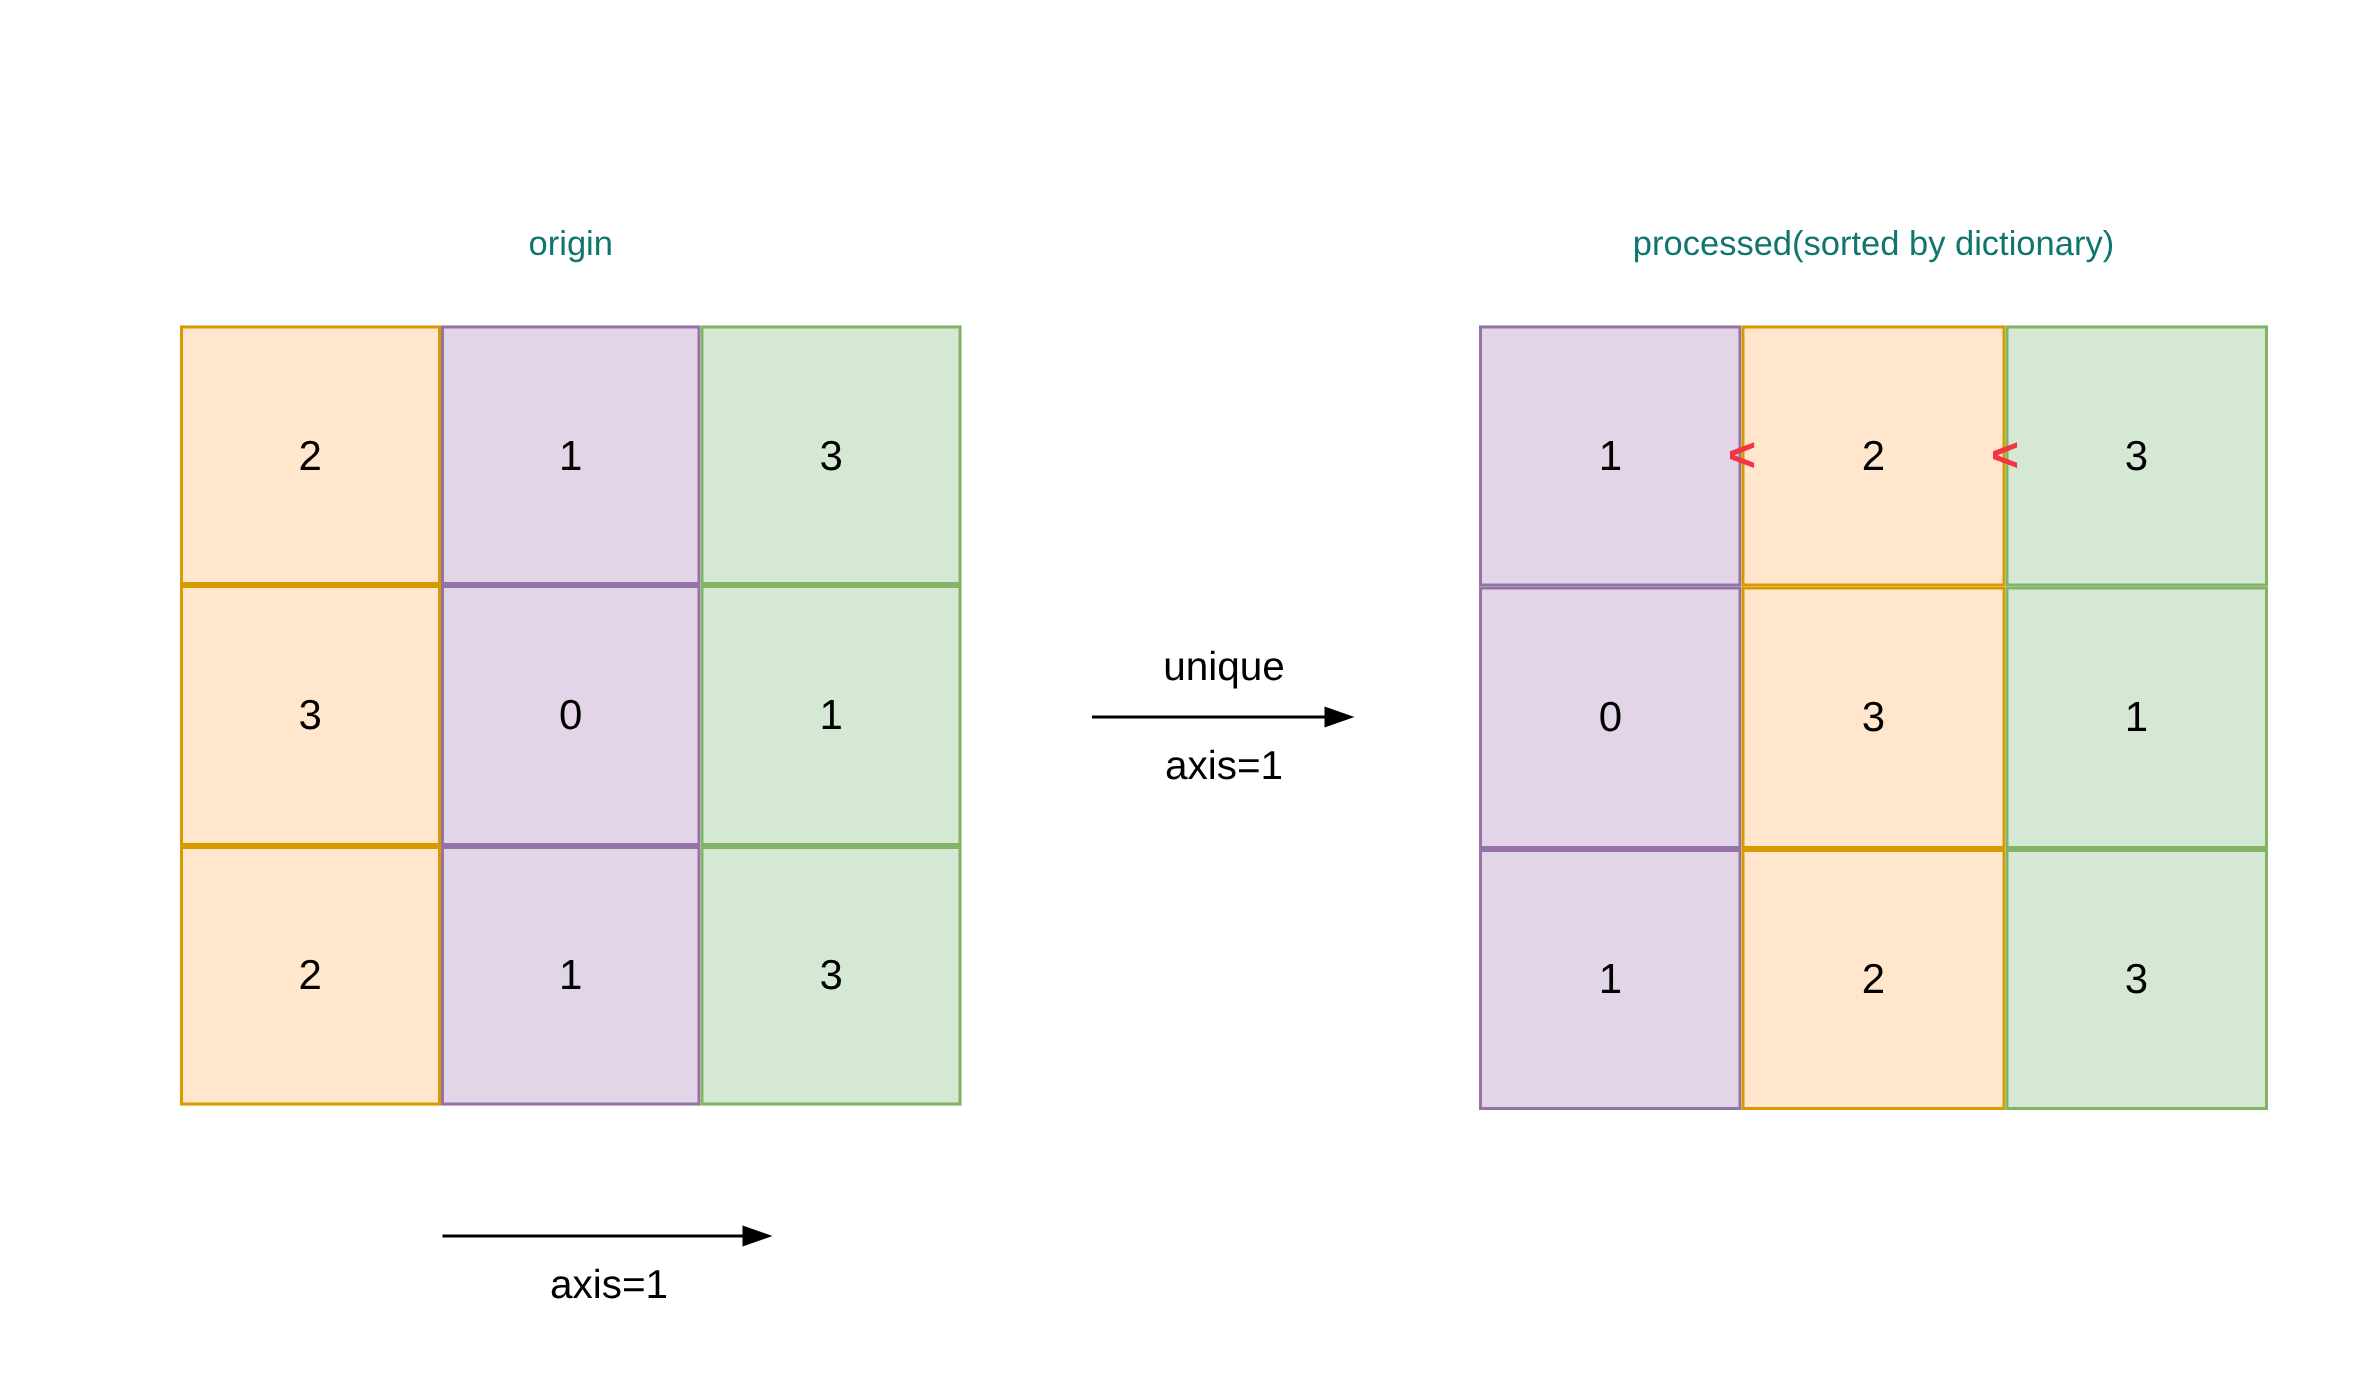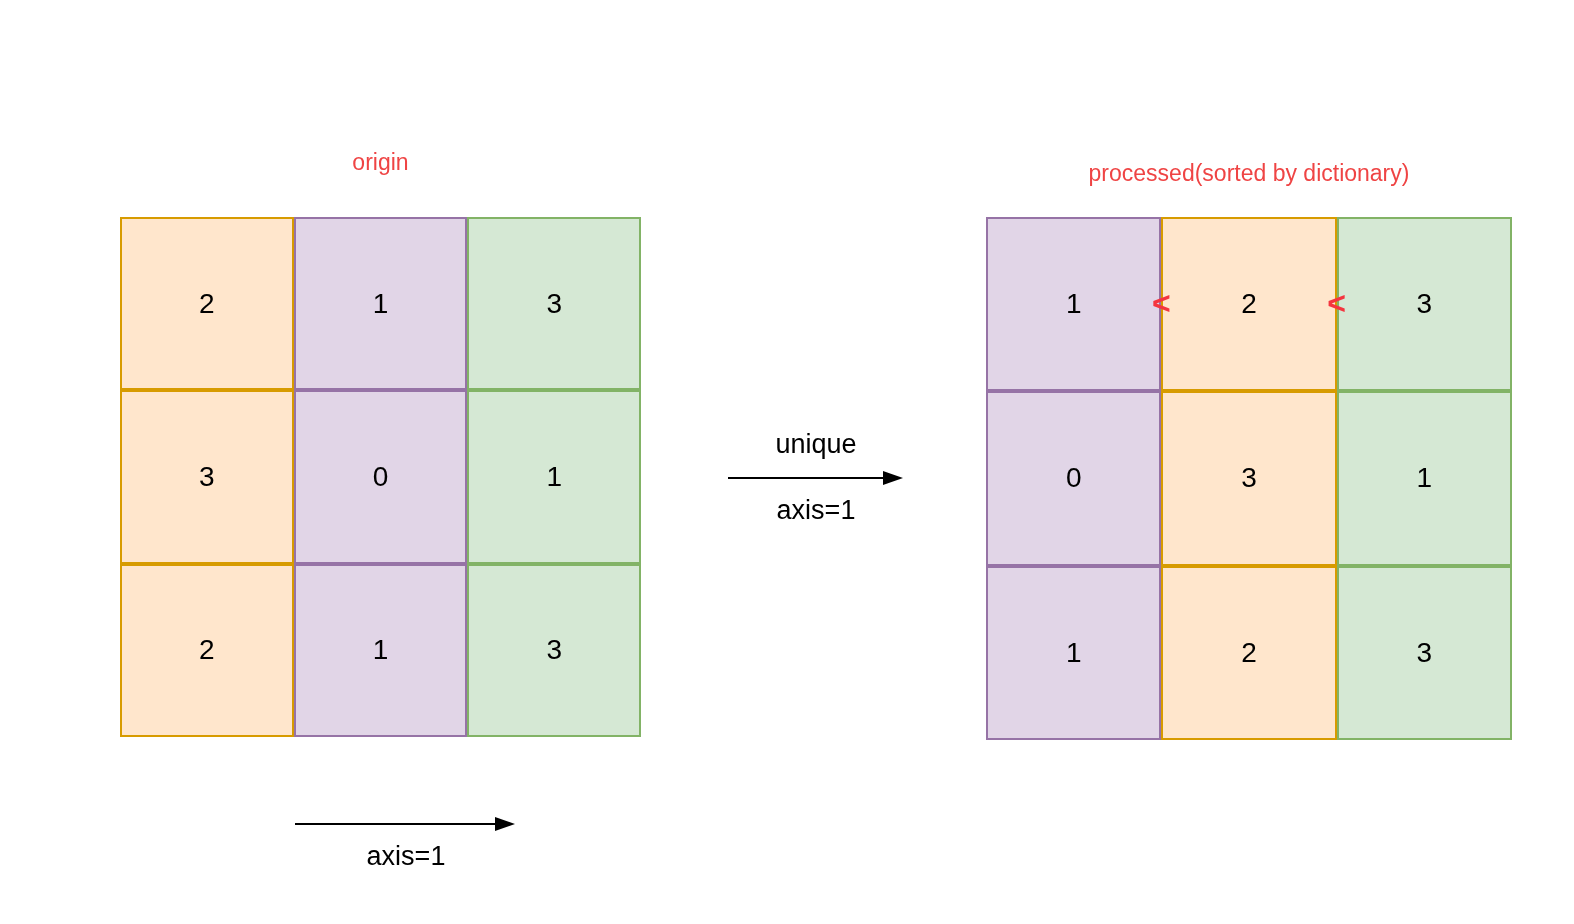--- a/index.html
+++ b/index.html
@@ -10,24 +10,24 @@
     background: #ffffff;
     font-family: "Liberation Sans", sans-serif;
     color: #000000;
     overflow: hidden;
   }
   .matrix-title {
     position: absolute;
     text-align: center;
     font-size: 23px;
     line-height: 28px;
-    color: #ef4444;
+    color: #0f766e;
   }
   .title-left  { left: 120px; top: 148px; width: 521px; }
-  .title-right { left: 986px; top: 148px; width: 526px; margin-top: 11px; }
+  .title-right { left: 986px; top: 148px; width: 526px; }
 
   .matrix {
     position: absolute;
     top: 217px;
     display: grid;
     grid-template-columns: repeat(3, 1fr);
     grid-template-rows: repeat(3, 1fr);
   }
   .m-left  { left: 120px; width: 521px; height: 520px; }
   .m-right { left: 986px; width: 526px; height: 523px; }

